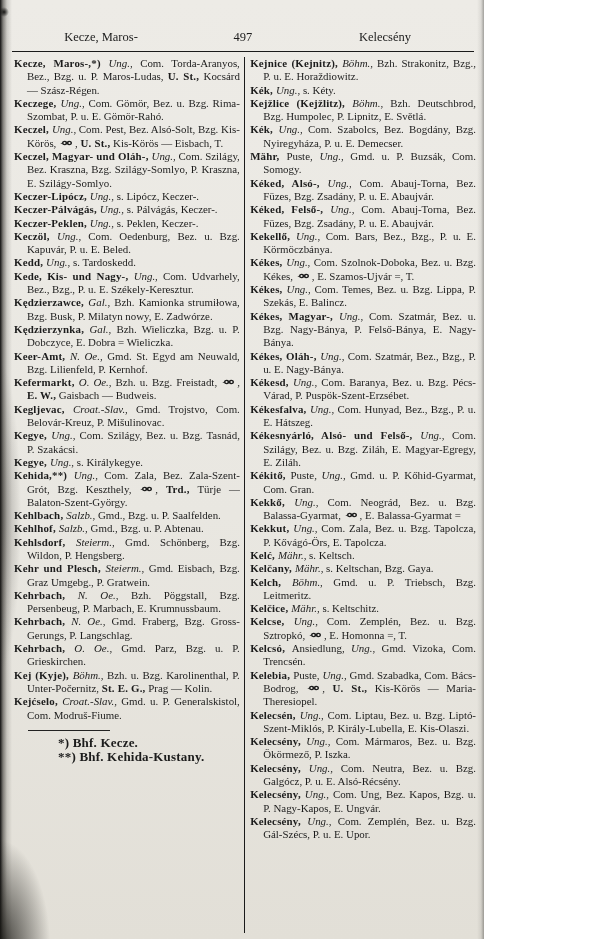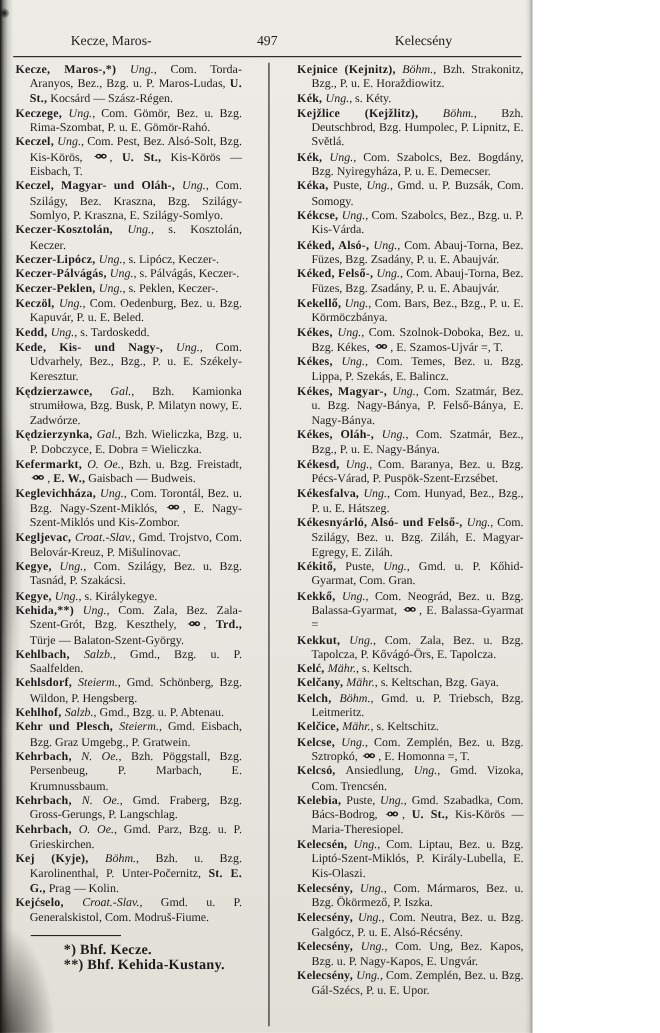--- a/index.html
+++ b/index.html
@@ -23,21 +23,20 @@
     font-size:12.5px;
   }
   .header span{text-align:center; white-space:nowrap;}
   .header-rule{
     position:absolute; left:12px; right:10px; top:51px;
     border-top:1.8px solid #1a1a1a;
   }
   .cols{
     position:absolute; top:57px; left:14px; right:8px; bottom:6px;
     display:flex;
-    gap:20px;
   }
   .col{
     width:277px;
     font-size:10.9px;
     line-height:13.3px;
     text-align:justify;
   }
   .col-divider{
     width:1.6px; background:#1a1a1a; margin:0 2px 0 4px;
     height:876px;
@@ -67,73 +66,66 @@
     <div class="col left">
         <p class="entry"><b>Kecze, Maros-,*) </b><i>Ung.</i><span>, Com. Torda-Aranyos, Bez., Bzg. u. P. Maros-Ludas, </span><b>U. St.,</b><span> Kocsárd — Szász-Régen.</span></p>
         <p class="entry"><b>Keczege, </b><i>Ung.</i><span>, Com. Gömör, Bez. u. Bzg. Rima-Szombat, P. u. E. Gömör-Rahó.</span></p>
         <p class="entry"><b>Keczel, </b><i>Ung.</i><span>, Com. Pest, Bez. Alsó-Solt, Bzg. Kis-Körös, </span><svg class="ph" viewBox="0 0 20 12">
             <path d="M2.5 6 C2.5 2.5, 8 1.5, 10 4.2 C12 1.5, 17.5 2.5, 17.5 6 C17.5 9.5, 12 10.5, 10 7.8 C8 10.5, 2.5 9.5, 2.5 6 Z" fill="#1c1c1c"></path>
             <circle cx="6.3" cy="6" r="1.6" fill="#e9e7e1"></circle>
             <circle cx="13.7" cy="6" r="1.6" fill="#e9e7e1"></circle>
             <path d="M0 6.5 L3 5.5 L3 7.5 Z" fill="#1c1c1c"></path>
           </svg><span>, </span><b>U. St.,</b><span> Kis-Körös — Eisbach, T.</span></p>
         <p class="entry"><b>Keczel, Magyar- und Oláh-, </b><i>Ung.</i><span>, Com. Szilágy, Bez. Kraszna, Bzg. Szilágy-Somlyo, P. Kraszna, E. Szilágy-Somlyo.</span></p>
-        <p class="entry"><b>Keczer-Kosztolán, </b><i>Ung.</i><span>, s. Kosztolán, Keczer.</span></p>
         <p class="entry"><b>Keczer-Lipócz, </b><i>Ung.</i><span>, s. Lipócz, Keczer-.</span></p>
         <p class="entry"><b>Keczer-Pálvágás, </b><i>Ung.</i><span>, s. Pálvágás, Keczer-.</span></p>
         <p class="entry"><b>Keczer-Peklen, </b><i>Ung.</i><span>, s. Peklen, Keczer-.</span></p>
         <p class="entry"><b>Keczöl, </b><i>Ung.</i><span>, Com. Oedenburg, Bez. u. Bzg. Kapuvár, P. u. E. Beled.</span></p>
         <p class="entry"><b>Kedd, </b><i>Ung.</i><span>, s. Tardoskedd.</span></p>
         <p class="entry"><b>Kede, Kis- und Nagy-, </b><i>Ung.</i><span>, Com. Udvarhely, Bez., Bzg., P. u. E. Székely-Keresztur.</span></p>
         <p class="entry"><b>Kędzierzawce, </b><i>Gal.</i><span>, Bzh. Kamionka strumiłowa, Bzg. Busk, P. Milatyn nowy, E. Zadwórze.</span></p>
         <p class="entry"><b>Kędzierzynka, </b><i>Gal.</i><span>, Bzh. Wieliczka, Bzg. u. P. Dobczyce, E. Dobra = Wieliczka.</span></p>
+        <p class="entry"><b>Keer-Amt, </b><i>N. Oe.</i><span>, Gmd. St. Egyd am Neuwald, Bzg. Lilienfeld, P. Kernhof.</span></p>
         <p class="entry"><b>Kefermarkt, </b><i>O. Oe.</i><span>, Bzh. u. Bzg. Freistadt, </span><svg class="ph" viewBox="0 0 20 12">
             <path d="M2.5 6 C2.5 2.5, 8 1.5, 10 4.2 C12 1.5, 17.5 2.5, 17.5 6 C17.5 9.5, 12 10.5, 10 7.8 C8 10.5, 2.5 9.5, 2.5 6 Z" fill="#1c1c1c"></path>
             <circle cx="6.3" cy="6" r="1.6" fill="#e9e7e1"></circle>
             <circle cx="13.7" cy="6" r="1.6" fill="#e9e7e1"></circle>
             <path d="M0 6.5 L3 5.5 L3 7.5 Z" fill="#1c1c1c"></path>
           </svg><span>, </span><b>E. W.,</b><span> Gaisbach — Budweis.</span></p>
-        <p class="entry"><b>Keglevichháza, </b><i>Ung.</i><span>, Com. Torontál, Bez. u. Bzg. Nagy-Szent-Miklós, </span><svg class="ph" viewBox="0 0 20 12">
-            <path d="M2.5 6 C2.5 2.5, 8 1.5, 10 4.2 C12 1.5, 17.5 2.5, 17.5 6 C17.5 9.5, 12 10.5, 10 7.8 C8 10.5, 2.5 9.5, 2.5 6 Z" fill="#1c1c1c"></path>
-            <circle cx="6.3" cy="6" r="1.6" fill="#e9e7e1"></circle>
-            <circle cx="13.7" cy="6" r="1.6" fill="#e9e7e1"></circle>
-            <path d="M0 6.5 L3 5.5 L3 7.5 Z" fill="#1c1c1c"></path>
-          </svg><span>, E. Nagy-Szent-Miklós und Kis-Zombor.</span></p>
         <p class="entry"><b>Kegljevac, </b><i>Croat.-Slav.</i><span>, Gmd. Trojstvo, Com. Belovár-Kreuz, P. Mišulinovac.</span></p>
         <p class="entry"><b>Kegye, </b><i>Ung.</i><span>, Com. Szilágy, Bez. u. Bzg. Tasnád, P. Szakácsi.</span></p>
         <p class="entry"><b>Kegye, </b><i>Ung.</i><span>, s. Királykegye.</span></p>
         <p class="entry"><b>Kehida,**) </b><i>Ung.</i><span>, Com. Zala, Bez. Zala-Szent-Grót, Bzg. Keszthely, </span><svg class="ph" viewBox="0 0 20 12">
             <path d="M2.5 6 C2.5 2.5, 8 1.5, 10 4.2 C12 1.5, 17.5 2.5, 17.5 6 C17.5 9.5, 12 10.5, 10 7.8 C8 10.5, 2.5 9.5, 2.5 6 Z" fill="#1c1c1c"></path>
             <circle cx="6.3" cy="6" r="1.6" fill="#e9e7e1"></circle>
             <circle cx="13.7" cy="6" r="1.6" fill="#e9e7e1"></circle>
             <path d="M0 6.5 L3 5.5 L3 7.5 Z" fill="#1c1c1c"></path>
           </svg><span>, </span><b>Trd.,</b><span> Türje — Balaton-Szent-György.</span></p>
         <p class="entry"><b>Kehlbach, </b><i>Salzb.</i><span>, Gmd., Bzg. u. P. Saalfelden.</span></p>
+        <p class="entry"><b>Kehlhof, </b><i>Salzb.</i><span>, Gmd., Bzg. u. P. Abtenau.</span></p>
         <p class="entry"><b>Kehlsdorf, </b><i>Steierm.</i><span>, Gmd. Schönberg, Bzg. Wildon, P. Hengsberg.</span></p>
-        <p class="entry"><b>Kehlhof, </b><i>Salzb.</i><span>, Gmd., Bzg. u. P. Abtenau.</span></p>
         <p class="entry"><b>Kehr und Plesch, </b><i>Steierm.</i><span>, Gmd. Eisbach, Bzg. Graz Umgebg., P. Gratwein.</span></p>
         <p class="entry"><b>Kehrbach, </b><i>N. Oe.</i><span>, Bzh. Pöggstall, Bzg. Persenbeug, P. Marbach, E. Krumnussbaum.</span></p>
         <p class="entry"><b>Kehrbach, </b><i>N. Oe.</i><span>, Gmd. Fraberg, Bzg. Gross-Gerungs, P. Langschlag.</span></p>
         <p class="entry"><b>Kehrbach, </b><i>O. Oe.</i><span>, Gmd. Parz, Bzg. u. P. Grieskirchen.</span></p>
         <p class="entry"><b>Kej (Kyje), </b><i>Böhm.</i><span>, Bzh. u. Bzg. Karolinenthal, P. Unter-Počernitz, </span><b>St. E. G.,</b><span> Prag — Kolin.</span></p>
         <p class="entry"><b>Kejćselo, </b><i>Croat.-Slav.</i><span>, Gmd. u. P. Generalskistol, Com. Modruš-Fiume.</span></p>
         <div class="footnote-block">
           <div class="footnote-rule"></div>
           <p class="footnote">*) Bhf. Kecze.</p>
           <p class="footnote">**) Bhf. Kehida-Kustany.</p>
         </div>
       </div>
     <div class="col-divider"></div>
     <div class="col right">
         <p class="entry"><b>Kejnice (Kejnitz), </b><i>Böhm.</i><span>, Bzh. Strakonitz, Bzg., P. u. E. Horaždiowitz.</span></p>
         <p class="entry"><b>Kék, </b><i>Ung.</i><span>, s. Kéty.</span></p>
         <p class="entry"><b>Kejžlice (Kejžlitz), </b><i>Böhm.</i><span>, Bzh. Deutschbrod, Bzg. Humpolec, P. Lipnitz, E. Světlá.</span></p>
         <p class="entry"><b>Kék, </b><i>Ung.</i><span>, Com. Szabolcs, Bez. Bogdány, Bzg. Nyiregyháza, P. u. E. Demecser.</span></p>
-        <p class="entry"><b>Kéka, </b><span>Puste, </span><i>Ung.</i><span>, Gmd. u. P. Buzsák, Com. Somogy.</span></p>
-        <p class="entry"><b>Kékcse, </b><i>Ung.</i><span>, Com. Szabolcs, Bez., Bzg. u. P. Kis-Várda.</span></p>
+        <p class="entry"><b>Mähr, </b><span>Puste, </span><i>Ung.</i><span>, Gmd. u. P. Buzsák, Com. Somogy.</span></p>
         <p class="entry"><b>Kéked, Alsó-, </b><i>Ung.</i><span>, Com. Abauj-Torna, Bez. Füzes, Bzg. Zsadány, P. u. E. Abaujvár.</span></p>
         <p class="entry"><b>Kéked, Felső-, </b><i>Ung.</i><span>, Com. Abauj-Torna, Bez. Füzes, Bzg. Zsadány, P. u. E. Abaujvár.</span></p>
         <p class="entry"><b>Kekellő, </b><i>Ung.</i><span>, Com. Bars, Bez., Bzg., P. u. E. Körmöczbánya.</span></p>
         <p class="entry"><b>Kékes, </b><i>Ung.</i><span>, Com. Szolnok-Doboka, Bez. u. Bzg. Kékes, </span><svg class="ph" viewBox="0 0 20 12">
             <path d="M2.5 6 C2.5 2.5, 8 1.5, 10 4.2 C12 1.5, 17.5 2.5, 17.5 6 C17.5 9.5, 12 10.5, 10 7.8 C8 10.5, 2.5 9.5, 2.5 6 Z" fill="#1c1c1c"></path>
             <circle cx="6.3" cy="6" r="1.6" fill="#e9e7e1"></circle>
             <circle cx="13.7" cy="6" r="1.6" fill="#e9e7e1"></circle>
             <path d="M0 6.5 L3 5.5 L3 7.5 Z" fill="#1c1c1c"></path>
           </svg><span>, E. Szamos-Ujvár =, T.</span></p>
         <p class="entry"><b>Kékes, </b><i>Ung.</i><span>, Com. Temes, Bez. u. Bzg. Lippa, P. Szekás, E. Balincz.</span></p>

